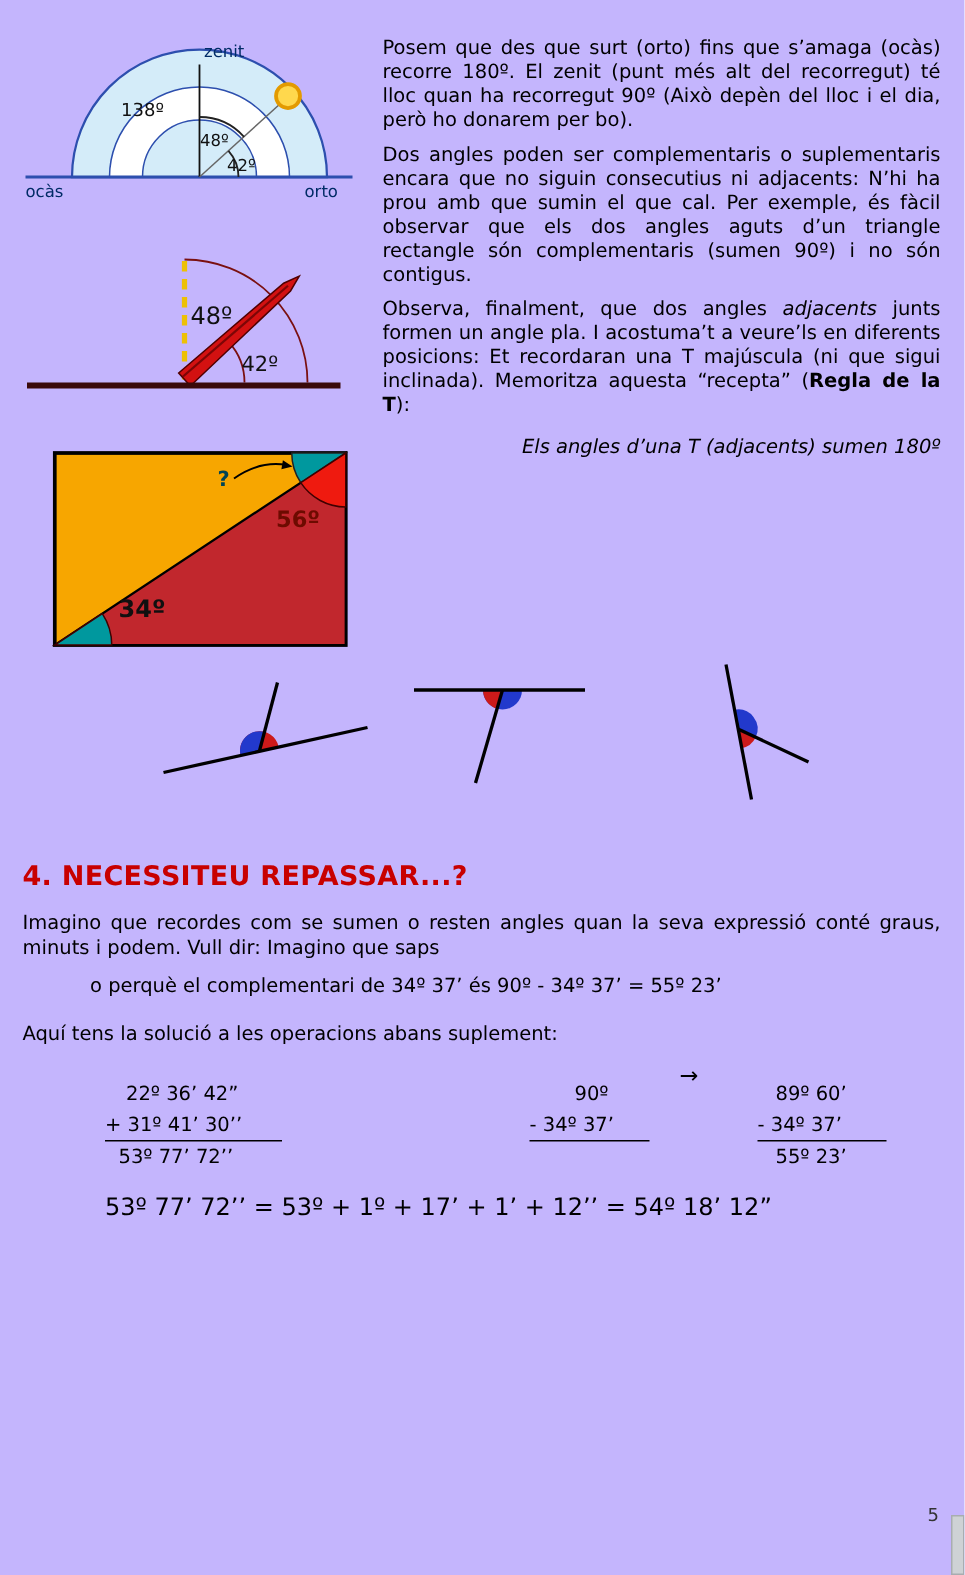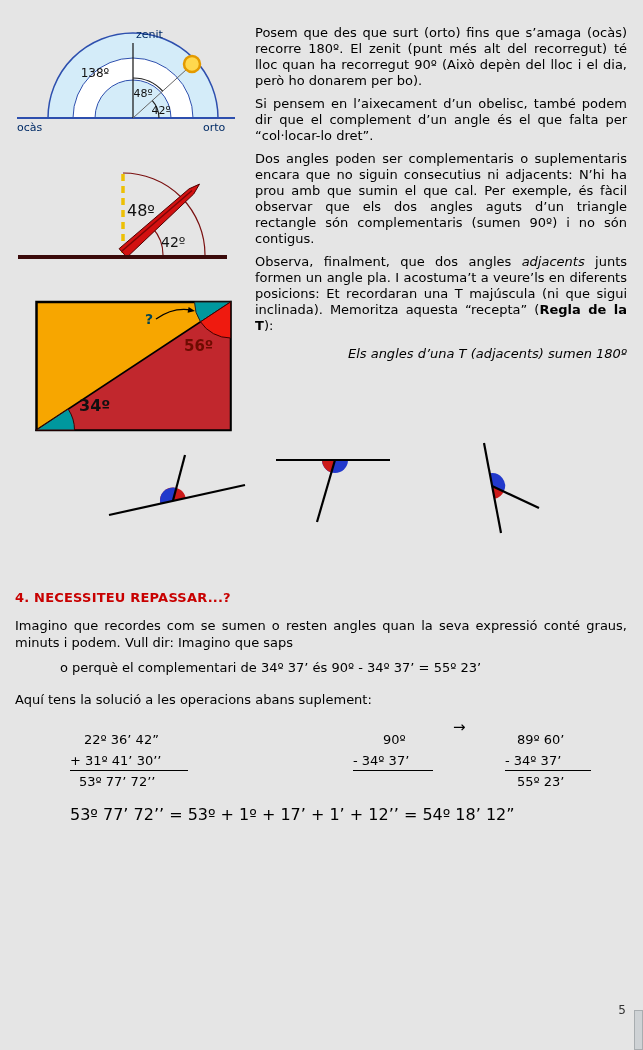--- a/index.html
+++ b/index.html
@@ -1,27 +1,27 @@
 <!DOCTYPE html>
 <html><head>
 <meta charset="utf-8">
 <style>
   *{box-sizing:border-box}
   html,body{margin:0;padding:0;background:#ffffff}
-  .page{position:relative;width:643px;height:1050px;background:#e5e5e5;color:#000;
+  .page{position:relative;width:643px;height:1050px;background:#c4b5fd;color:#000;
         font-family:"DejaVu Sans",sans-serif;overflow:hidden;padding:25px 16px 0 15px}
   .top{display:flex}
   .leftcol{width:240px;flex:0 0 240px}
   .rightcol{flex:1;font-size:13px;line-height:16px;text-align:justify}
   .rightcol p{margin:0 0 7px}
   .d2{margin-top:24px}
   .d3{margin-top:26px;margin-left:20px}
   .trule{text-align:right;font-style:italic;font-size:13px;margin-top:12px}
   .figrow{display:flex;align-items:flex-start;margin-top:4px;height:112px}
-  .h4{color:#c80000;font-weight:bold;font-size:13px;letter-spacing:.2px;margin-top:40px}
+  .h4{color:#c80000;font-weight:bold;font-size:18px;letter-spacing:.2px;margin-top:24px}
   .intro{font-size:13px;line-height:16.5px;margin-top:13px;text-align:justify}
   .indent{font-size:13px;margin-top:12px;margin-left:45px;white-space:nowrap}
   .indent2{margin-top:9px}
   .sol{font-size:13px;margin-top:17px}
   .calc{position:relative;height:70px;margin-top:10px;font-size:13px}
   .ccol{position:absolute;top:12px}
   .crow{height:21px;line-height:21px;white-space:nowrap}
   .under{border-bottom:1.4px solid #000;padding-bottom:13px}
   .carrow{position:absolute;top:0;font-size:15px;line-height:21px}
   .final{font-size:16px;margin-top:18px;margin-left:55px;white-space:nowrap}
@@ -78,21 +78,20 @@
         <polygon points="160,17 152.6,18.8 153.6,12.9" fill="#000000"></polygon>
         <text x="110" y="30" font-size="14" font-weight="bold" fill="#004455">?</text>
         <text x="149" y="57" font-size="15" font-weight="bold" fill="#6d0b00">56º</text>
         <text x="44" y="117" font-size="16" font-weight="bold" fill="#101010">34º</text>
       </svg>
 
     </div>
 
     <div class="rightcol">
       <p>Posem que des que surt (orto) fins que s’amaga (ocàs) recorre 180º. El zenit (punt més alt del recorregut) té lloc quan ha recorregut 90º (Això depèn del lloc i el dia, però ho donarem per bo).</p>
-      <p>Si pensem en l’aixecament d’un obelisc, també podem dir que el complement d’un angle és el que falta per “col·locar-lo dret”.</p>
       <p>Dos angles poden ser complementaris o suplementaris encara que no siguin consecutius ni adjacents: N’hi ha prou amb que sumin el que cal. Per exemple, és fàcil observar que els dos angles aguts d’un triangle rectangle són complementaris (sumen 90º) i no són contigus.</p>
       <p><span>Observa, finalment, que dos angles </span><i>adjacents</i><span> junts formen un angle pla. I acostuma’t a veure’ls en diferents posicions: Et recordaran una T majúscula (ni que sigui inclinada). Memoritza aquesta “recepta” (</span><b>Regla de la T</b><span>):</span></p>
       <div class="trule">Els angles d’una T (adjacents) sumen 180º</div>
     </div>
 
   </div>
 
   <div class="figrow">
 
     <svg width="140" height="90" viewBox="0 0 140 90" style="margin-left:92px;margin-top:14px">

